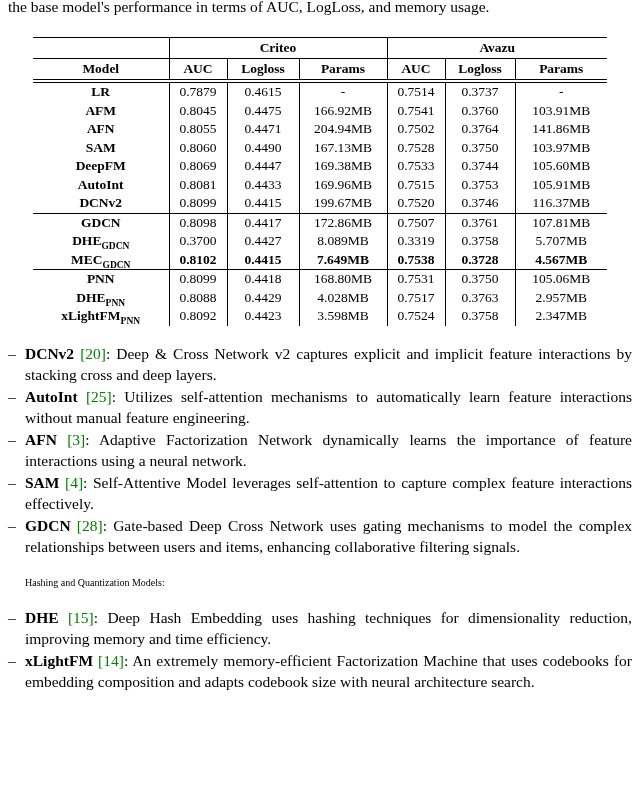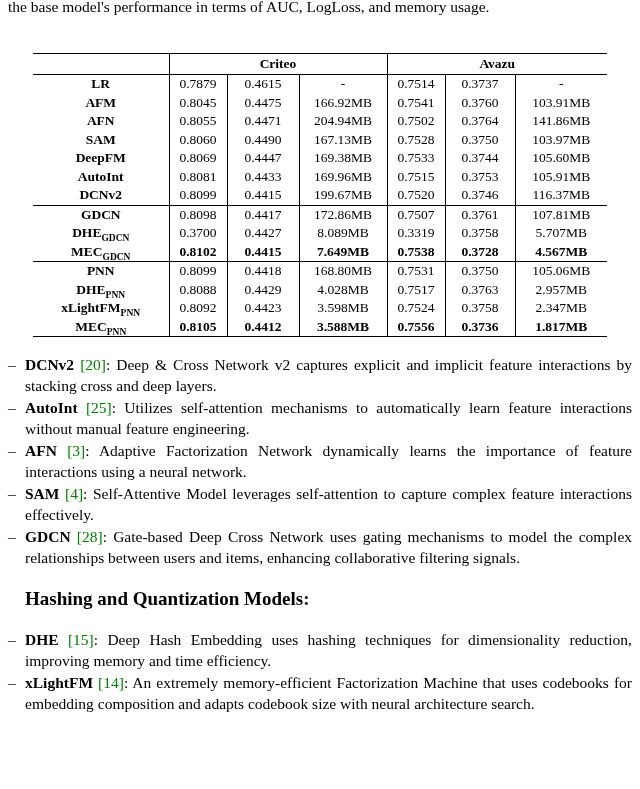--- a/index.html
+++ b/index.html
@@ -12,21 +12,21 @@
   .page { padding: 0 8px; }
 
   .intro {
     margin: -3px 0 0 0;
     font-size: 15.5px; line-height: 20px;
   }
 
   
   table.results {
     border-collapse: collapse;
-    margin: 36px auto 0 auto;
+    margin: 20px auto 0 auto;
     font-size: 13.5px;
   }
   table.results th, table.results td {
     padding: 0 6px;
     line-height: 18.5px;
     text-align: center;
     white-space: nowrap;
   }
   col.c-model { width: 136px; }
   col.c-auc1 { width: 58px; }
@@ -50,21 +50,21 @@
   .defs {
     margin-top: 17px;
     font-size: 15.5px; line-height: 21px;
     text-align: justify;
   }
   .def-item { position: relative; padding-left: 17px; margin-bottom: 1px; }
   .dash { position: absolute; left: 0; top: 0; }
   .term { font-weight: bold; }
   .cite { color: var(--cite-color, #008000); }
   .section-heading {
-    font-size: 19px; font-weight: bold;
+    font-size: 10px; font-weight: normal;
     margin: 20px 0 19px 17px;
   }
 </style>
 </head>
 <body>
 
 <div class="page">
 
   <p class="intro">the base model's performance in terms of AUC, LogLoss, and memory usage.</p>
 
@@ -77,20 +77,29 @@
       <col class="c-auc2">
         <col class="c-ll2">
         <col class="c-p2">
     </colgroup>
     <thead>
       <tr class="group-hdr">
         <th class="model"></th>
         <th colspan="3" class="vl">Criteo</th>
         <th colspan="3" class="vl">Avazu</th>
       </tr>
+      <tr class="col-hdr">
+        <th class="model">Model</th>
+        <th class="vl">AUC</th>
+        <th class="vl">Logloss</th>
+        <th class="vl">Params</th>
+        <th class="vl">AUC</th>
+        <th class="vl">Logloss</th>
+        <th class="vl">Params</th>
+      </tr>
     </thead>
     <tbody id="tbody">
         <tr class="">
           <td class="model">LR</td>
           <td class="vl">0.7879</td>
           <td class="vl">0.4615</td>
           <td class="vl params">-</td>
           <td class="vl">0.7514</td>
           <td class="vl">0.3737</td>
           <td class="vl params">-</td>
@@ -196,29 +205,20 @@
         </tr>
         <tr class="">
           <td class="model">xLightFM<sub>PNN</sub></td>
           <td class="vl">0.8092</td>
           <td class="vl">0.4423</td>
           <td class="vl params">3.598MB</td>
           <td class="vl">0.7524</td>
           <td class="vl">0.3758</td>
           <td class="vl params">2.347MB</td>
         </tr>
-        <tr class="hl group-end">
-          <td class="model">MEC<sub>PNN</sub></td>
-          <td class="vl">0.8105</td>
-          <td class="vl">0.4412</td>
-          <td class="vl params">3.588MB</td>
-          <td class="vl">0.7556</td>
-          <td class="vl">0.3736</td>
-          <td class="vl params">1.817MB</td>
-        </tr>
       </tbody>
   </table>
 
   <div class="defs" id="defs1">
       <div class="def-item"><span class="dash">–</span><span class="term">DCNv2</span> <span class="cite">[20]</span><span>: Deep &amp; Cross Network v2 captures explicit and implicit feature interactions by stacking cross and deep layers.</span></div>
       <div class="def-item"><span class="dash">–</span><span class="term">AutoInt</span> <span class="cite">[25]</span><span>: Utilizes self-attention mechanisms to automatically learn feature interactions without manual feature engineering.</span></div>
       <div class="def-item"><span class="dash">–</span><span class="term">AFN</span> <span class="cite">[3]</span><span>: Adaptive Factorization Network dynamically learns the importance of feature interactions using a neural network.</span></div>
       <div class="def-item"><span class="dash">–</span><span class="term">SAM</span> <span class="cite">[4]</span><span>: Self-Attentive Model leverages self-attention to capture complex feature interactions effectively.</span></div>
       <div class="def-item"><span class="dash">–</span><span class="term">GDCN</span> <span class="cite">[28]</span><span>: Gate-based Deep Cross Network uses gating mechanisms to model the complex relationships between users and items, enhancing collaborative filtering signals.</span></div>
     </div>

